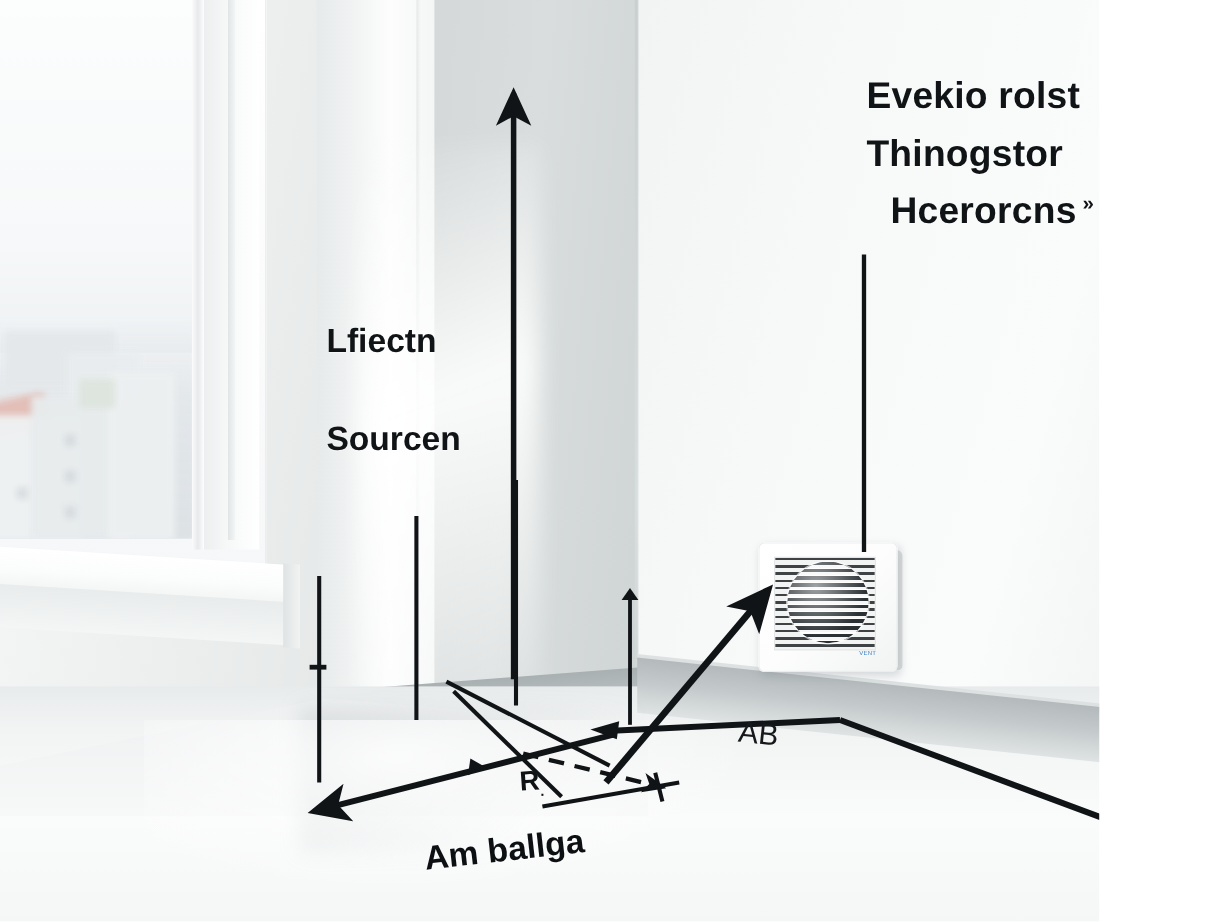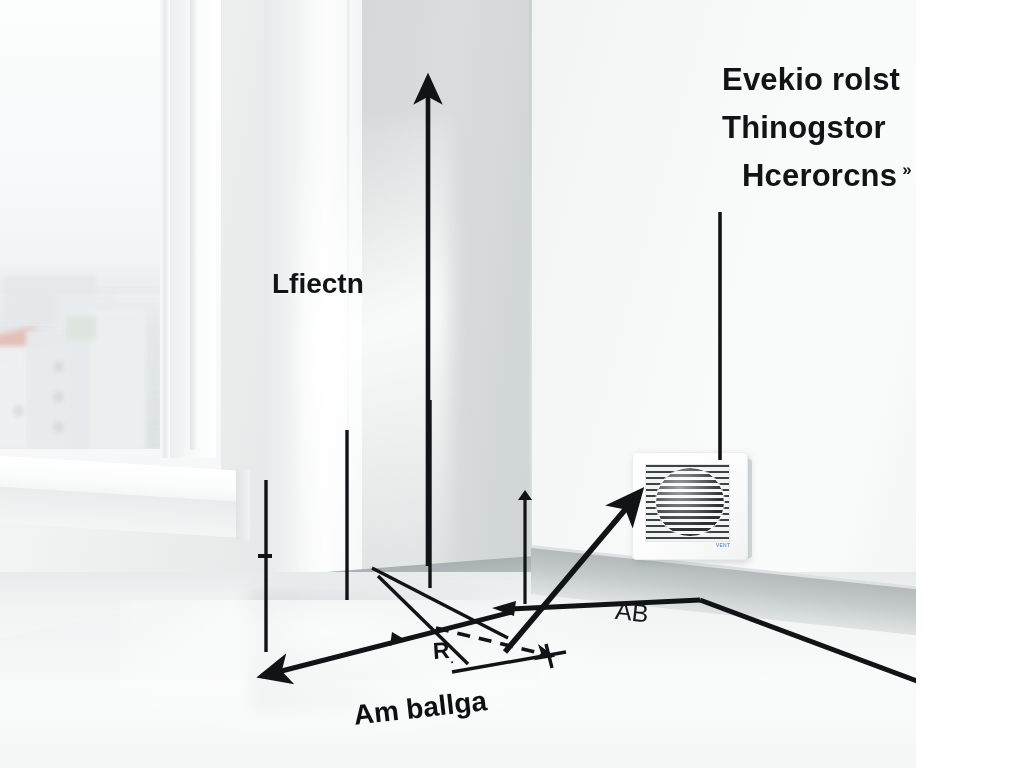--- a/index.html
+++ b/index.html
@@ -409,20 +409,21 @@
     <line x1="452" y1="672" x2="566" y2="652" stroke="#111416" stroke-width="3.4"></line>
   </svg>
 
   <div class="lbl lbl-right-1">Evekio rolst</div>
   <div class="lbl lbl-right-2">Thinogstor</div>
   <div class="lbl lbl-right-3">
     <span>Hcerorcns</span><sup>»</sup>
   </div>
 
   <div class="lbl lbl-left-1">Lfiectn</div>
+  <div class="lbl lbl-left-2">Sourcen</div>
 
   <div class="lbl lbl-ab">AB</div>
 
   <div class="lbl lbl-r">
     <span>R</span><sub>.</sub>
   </div>
 
   <div class="lbl lbl-bottom">Am ballga</div>
 
 </div>

